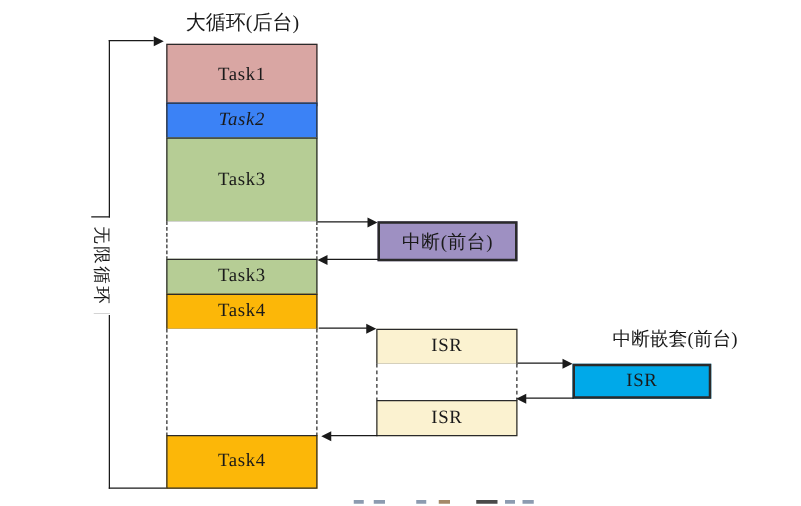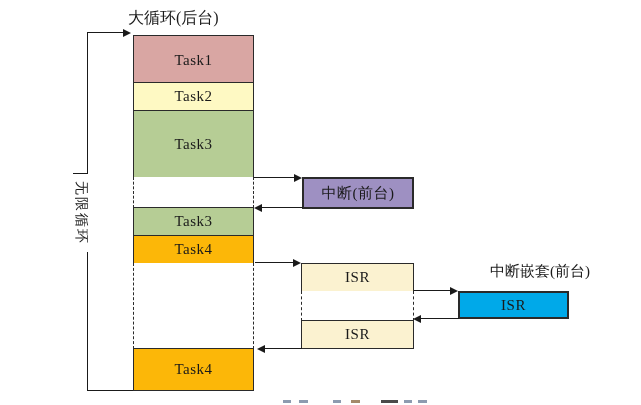--- a/index.html
+++ b/index.html
@@ -17,21 +17,21 @@
     position:absolute;box-sizing:border-box;border:1px solid #2a2a2a;
     display:flex;align-items:center;justify-content:center;
     font-size:15px;letter-spacing:.5px;
   }
   .gapbox{
     position:absolute;box-sizing:border-box;background:#fff;
     border-left:1px dashed #2a2a2a;border-right:1px dashed #2a2a2a;
   }
 
   
-  .title{position:absolute;left:128px;top:8px;width:132px;text-align:left;font-size:16px;white-space:nowrap;}
+  .title{position:absolute;left:128px;top:8px;width:132px;text-align:center;font-size:16px;white-space:nowrap;}
 
   
   .t1 {left:133px;top:35px; width:121px;height:50px;}
   .t2 {left:133px;top:82px; width:121px;height:29px;}
   .t3a{left:133px;top:110px;width:121px;height:68px;}
   .g1 {left:133px;top:177px;width:121px;height:31px;}
   .t3b{left:133px;top:207px;width:121px;height:29px;}
   .t4a{left:133px;top:235px;width:121px;height:29px;}
   .g2 {left:133px;top:263px;width:121px;height:86px;}
   .t4b{left:133px;top:348px;width:121px;height:43px;}
@@ -85,21 +85,21 @@
   <div class="hline loop-htop"></div>
   <div class="ah-r loop-ah"></div>
   <div class="hline loop-hbot"></div>
   <div class="hline tick1"></div>
   <div class="hline tick2"></div>
   <div class="loop-label">
     <span>无限循环</span>
   </div>
 
   <div class="box t1" style="background-color: rgb(217, 166, 163);">Task1</div>
-  <div class="box t2" style="background-color: #fef9c3;">Task2</div>
+  <div class="box t2" style="background-color: #3b82f6; font-style: italic;">Task2</div>
   <div class="box t3a" style="background-color: rgb(182, 205, 149);">Task3</div>
   <div class="gapbox g1"></div>
   <div class="box t3b" style="background-color: rgb(182, 205, 149);">Task3</div>
   <div class="box t4a" style="background-color: rgb(252, 183, 8);">Task4</div>
   <div class="gapbox g2"></div>
   <div class="box t4b" style="background-color: rgb(252, 183, 8);">Task4</div>
 
   <div class="box interrupt" style="background-color: rgb(158, 144, 194);">中断(前台)</div>
 
   <div class="box isr1" style="background-color: rgb(251, 242, 208);">ISR</div>

